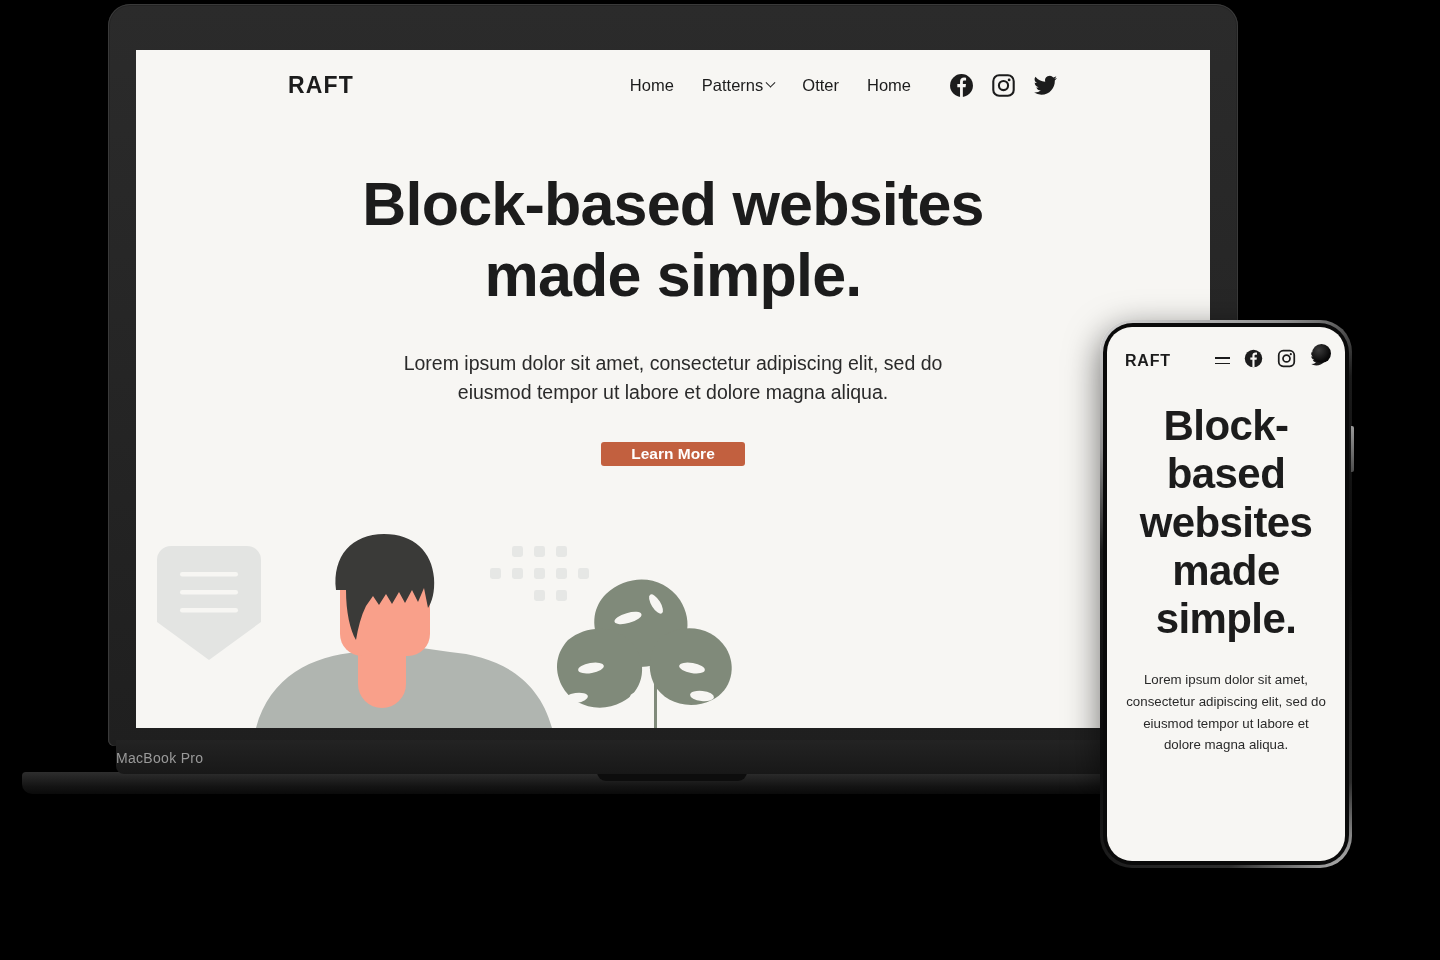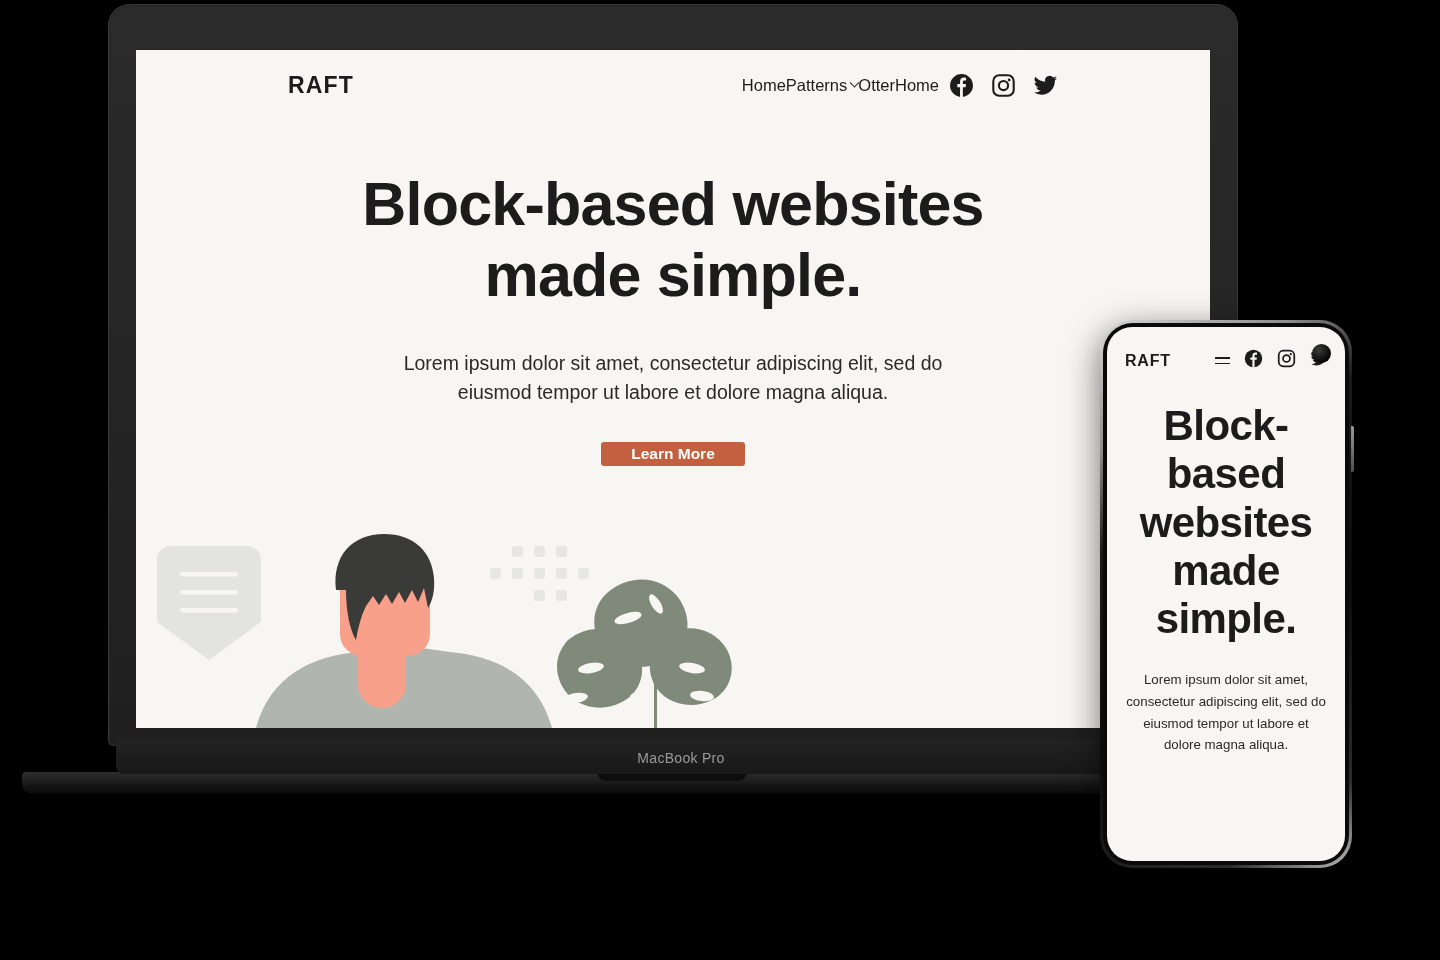--- a/index.html
+++ b/index.html
@@ -66,21 +66,21 @@
     width: 1130px;
     height: 34px;
     background: linear-gradient(180deg,#232323 0%, #181818 100%);
     border-radius: 0 0 8px 8px;
   }
 
   .laptop-brand {
     position: absolute;
     width: 100%;
     top: 10px;
-    text-align: center;
+    text-align: left;
     font-size: 14px;
     color: #9a9a9a;
     letter-spacing: 0.3px;
     font-family: "Liberation Sans", sans-serif;
   }
 
   .laptop-base {
     position: absolute;
     left: -78px;
     top: 768px;
@@ -110,21 +110,21 @@
     padding: 22px 152px 18px 152px;
   }
 
   .logo {
     font-size: 23px;
     font-weight: bold;
     letter-spacing: 1.2px;
     color: #1c1c1c;
   }
 
-  .nav { display: flex; align-items: center; }
+  .nav { display: flex; align-items: center; gap: 28px; }
 
   .nav-link {
     font-size: 16.5px;
     color: #1c1c1c;
     text-decoration: none;
     display: flex;
     align-items: center;
     gap: 4px;
     white-space: nowrap;
   }

